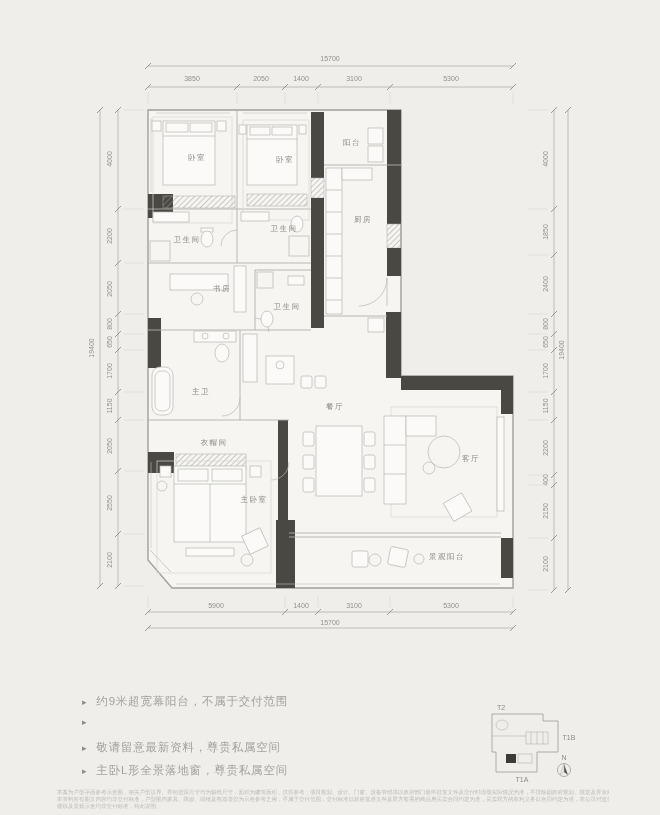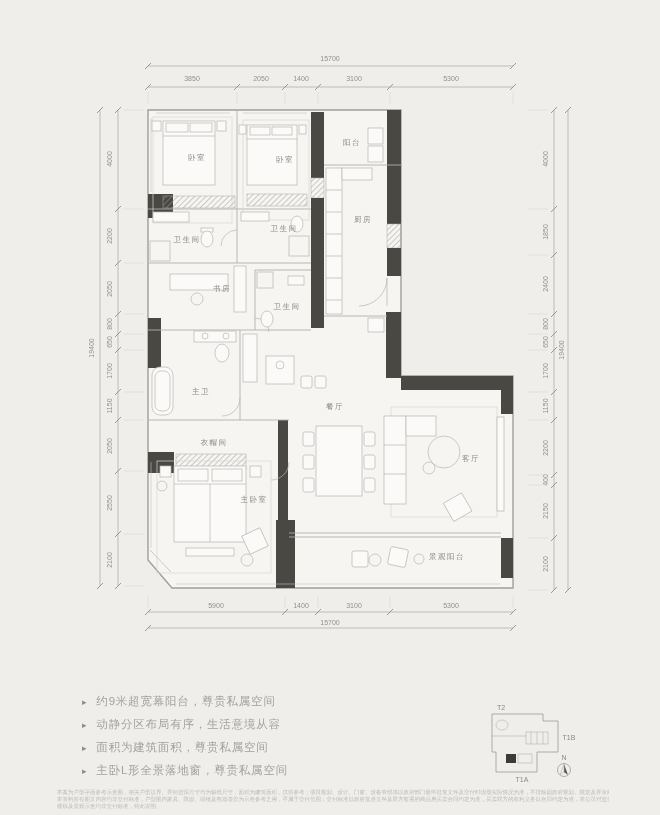--- a/index.html
+++ b/index.html
@@ -355,29 +355,28 @@
       <line class="ext" x1="528" y1="475" x2="548" y2="475"></line>
         <line class="ext" x1="528" y1="485" x2="548" y2="485"></line>
       <line class="ext" x1="528" y1="538" x2="548" y2="538"></line>
         <line class="ext" x1="528" y1="590" x2="548" y2="590"></line>
     </g>
   </svg>
 
   <ul class="features">
     <li>
       <span class="blt">▸</span>
-      <span>约9米超宽幕阳台，尊贵私属空间</span>
+      <span>约9米超宽幕阳台，不属于交付范围</span>
     </li>
     <li>
       <span class="blt">▸</span>
-      <span>动静分区布局有序，生活意境从容</span>
     </li>
     <li>
       <span class="blt">▸</span>
-      <span>面积为建筑面积，尊贵私属空间</span>
+      <span>敬请留意最新资料，尊贵私属空间</span>
     </li>
     <li>
       <span class="blt">▸</span>
       <span>主卧L形全景落地窗，尊贵私属空间</span>
     </li>
   </ul>
 
   <svg class="keyplan" width="150" height="100" viewBox="0 0 150 100">
     <g>
       <path class="kp" d="M40,26 H91 V33 H106 V64 H85 V84 H44 V64 H40 Z"></path>

